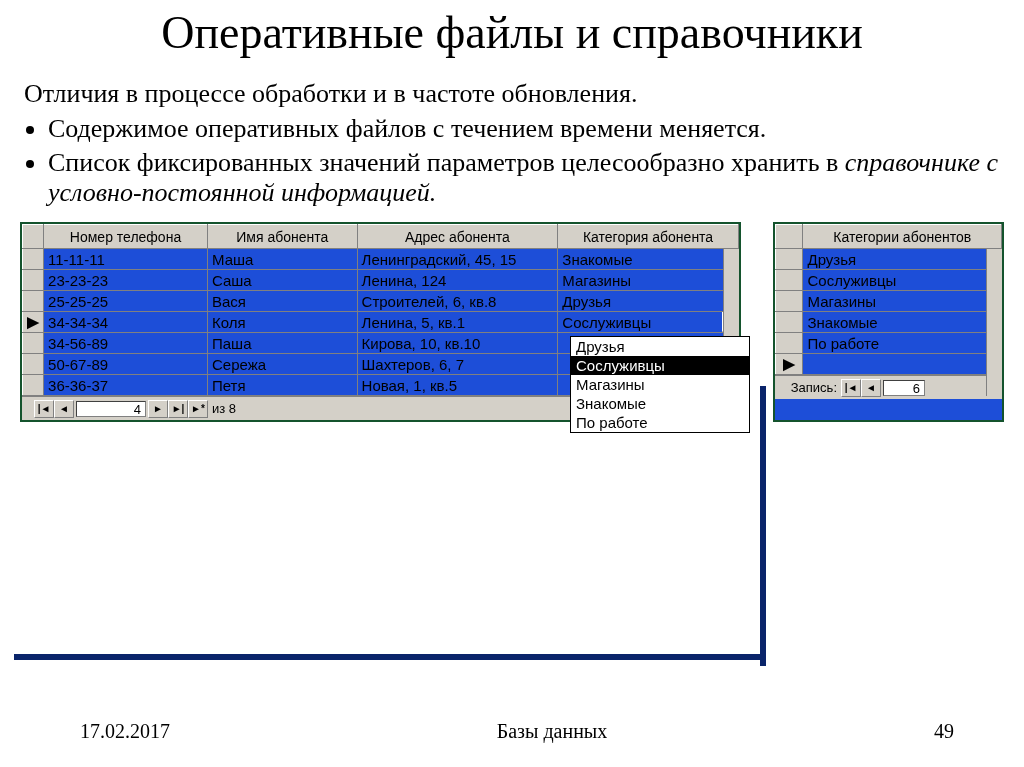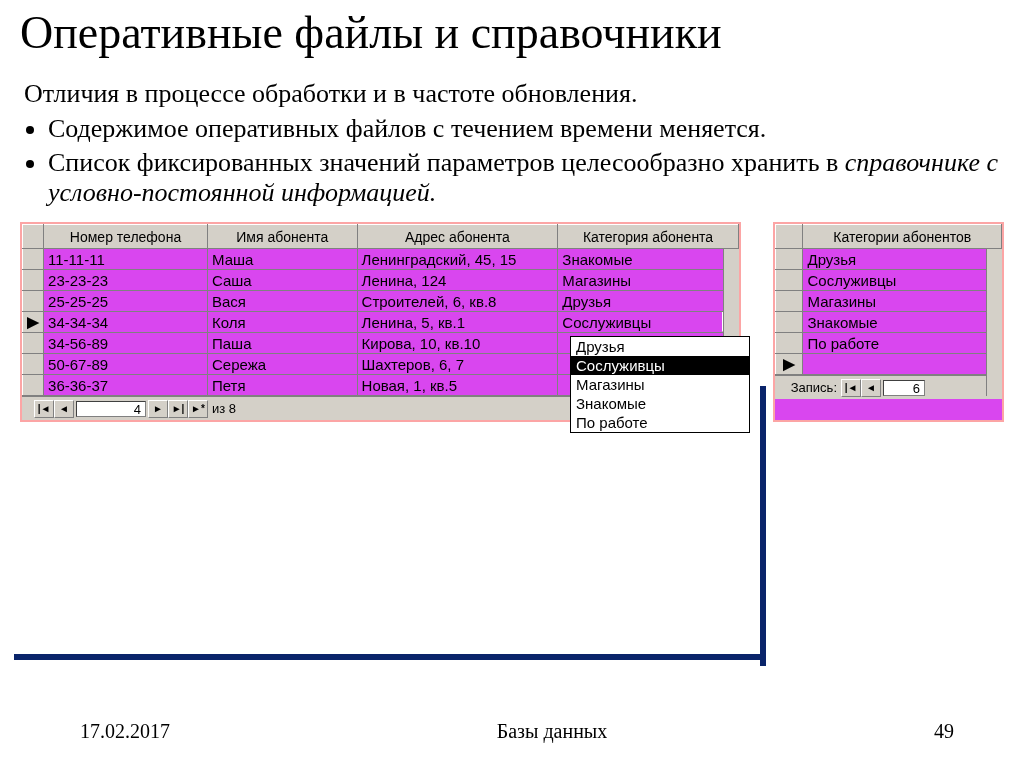--- a/index.html
+++ b/index.html
@@ -13,21 +13,21 @@
     color: #000;
     overflow: hidden;
   }
   .slide {
     padding: 8px 20px 0 20px;
     position: relative;
     height: 100%;
   }
   .title {
     font-size: 46px;
-    text-align: left;
+    text-align: center;
     margin: 0 0 20px 0;
     line-height: 1.1;
     font-weight: normal;
   }
   .lead {
     font-size: 26px;
     margin: 0 0 6px 4px;
     line-height: 1.15;
   }
   ul.bullets {
@@ -41,22 +41,22 @@
 
   
   .grids {
     display: flex;
     gap: 0;
     margin-top: 6px;
   }
   .grid-wrap {
     font-family: "MS Sans Serif", Arial, sans-serif;
     font-size: 14px;
-    border: 2px solid #fca5a5;
-    background: #d946ef;
+    border: 2px solid #14532d;
+    background: #1d4ed8;
     position: relative;
   }
   .grid-wrap.left { width: 742px; }
   .grid-wrap.right { width: 238px; margin-left: 4px; }
 
   table.db {
     border-collapse: collapse;
     width: 100%;
   }
   table.db th {

